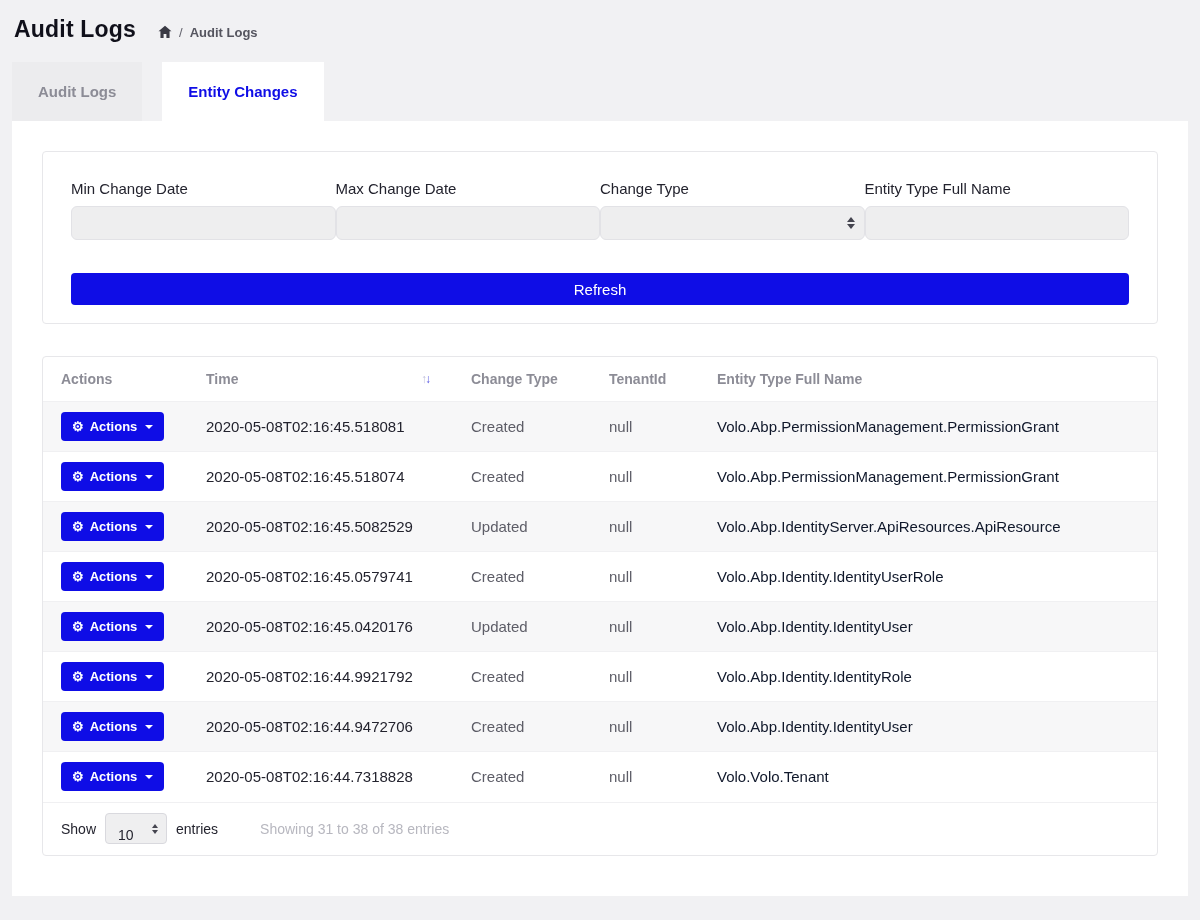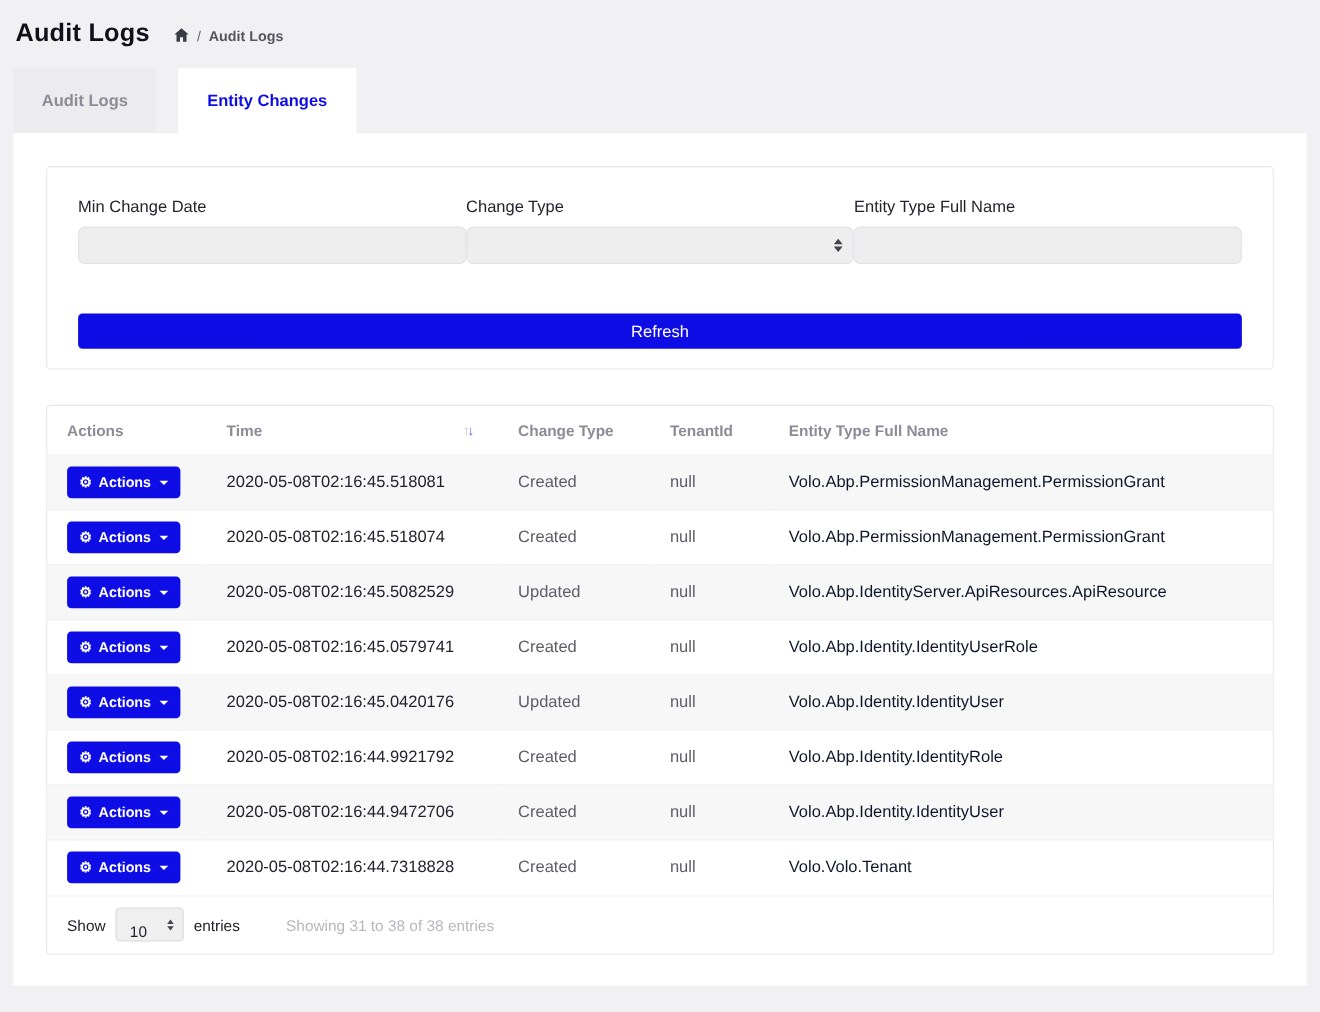--- a/index.html
+++ b/index.html
@@ -27,21 +27,21 @@
   .filter-card { border:1px solid #e7e7ea; border-radius:4px; padding:28px 28px 18px 28px; }
   .filter-row { display:flex; }
   .filter-field { flex:1; }
   .filter-field label { display:block; font-size:15px; color:#23232e; margin-bottom:9px; }
   .control { display:block; width:100%; height:34px; background:#eeeeef; border:1px solid #e2e2e6; border-radius:6px; padding:0 10px; font-size:14px; color:#23232e; font-family:inherit; }
   .select-wrap { position:relative; }
   .spin { position:absolute; right:10px; top:50%; transform:translateY(-50%); display:flex; flex-direction:column; gap:2px; }
   .spin i { display:block; width:0; height:0; border-left:4px solid transparent; border-right:4px solid transparent; }
   .spin .up { border-bottom:5px solid #44444f; }
   .spin .dn { border-top:5px solid #44444f; }
-  .refresh-btn { margin-top:45px; width:100%; height:32px; background:var(--accent); border:none; border-radius:4px; color:#fff; font-size:15px; font-family:inherit; cursor:pointer; }
+  .refresh-btn { margin-top:33px; width:100%; height:32px; background:var(--accent); border:none; border-radius:4px; color:#fff; font-size:15px; font-family:inherit; cursor:pointer; }
 
   
   .table-card { border:1px solid #e7e7ea; border-radius:4px; margin-top:32px; }
   table { width:100%; border-collapse:collapse; table-layout:fixed; }
   col.c-actions{width:145px;} col.c-time{width:265px;} col.c-type{width:138px;} col.c-tenant{width:108px;}
   thead th { font-size:14px; font-weight:700; color:#8c8c96; text-align:left; padding:14px 10px 14px 18px; }
   th .th-flex { display:flex; align-items:center; justify-content:space-between; padding-right:14px; }
   .sort-icon { font-size:12px; cursor:pointer; letter-spacing:-2px; }
   .sort-icon .a1 { color:#bcbcdc; }
   .sort-icon .a2 { color:#5757e2; }
@@ -90,20 +90,24 @@
   <div class="tab inactive">Audit Logs</div>
   <div class="tab active">Entity Changes</div>
 </div>
 
 <div class="main-card">
 
   <div class="filter-card">
     <div class="filter-row">
       <div class="filter-field">
         <label>Min Change Date</label>
+        <input class="control" type="text" value="" style="">
+      </div>
+      <div class="filter-field">
+        <label>Max Change Date</label>
         <input class="control" type="text" value="" style="">
       </div>
       <div class="filter-field">
         <label>Change Type</label>
         <div class="select-wrap">
           <div class="control"></div>
           <span class="spin">
               <i class="up"></i>
               <i class="dn"></i>
             </span>

